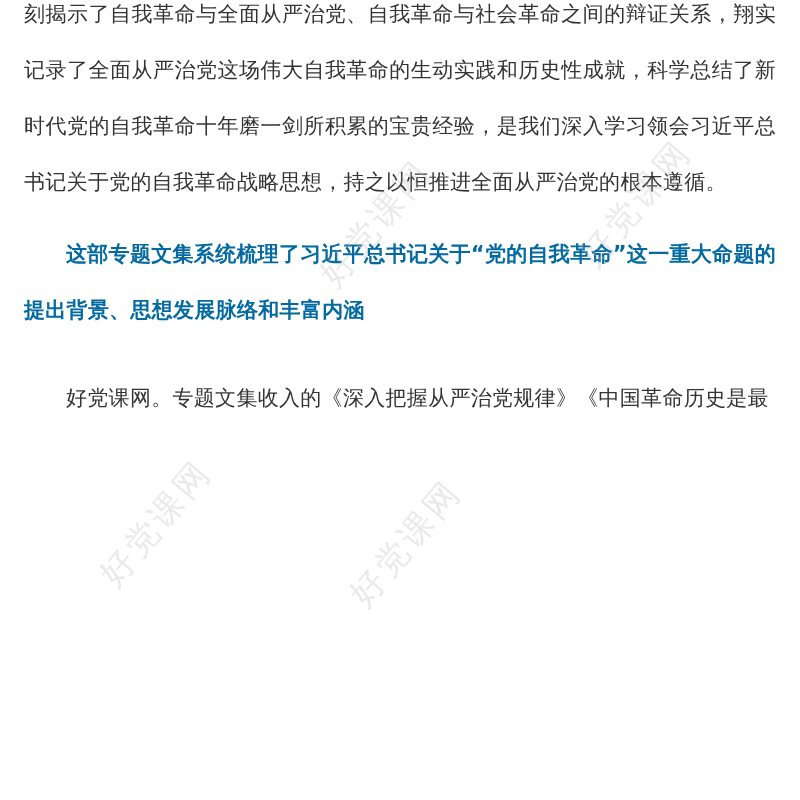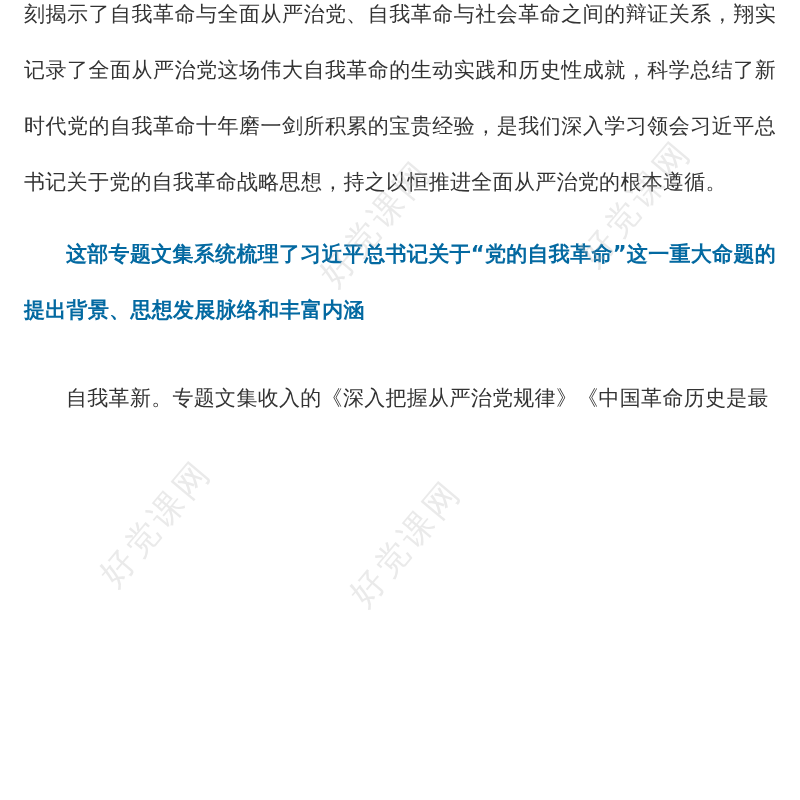--- a/index.html
+++ b/index.html
@@ -15,19 +15,19 @@
 </style>
 </head>
 <body>
 
 <div class="doc">
   <p class="para">刻揭示了自我革命与全面从严治党、自我革命与社会革命之间的辩证关系，翔实记录了全面从严治党这场伟大自我革命的生动实践和历史性成就，科学总结了新时代党的自我革命十年磨一剑所积累的宝贵经验，是我们深入学习领会习近平总书记关于党的自我革命战略思想，持之以恒推进全面从严治党的根本遵循。</p>
   <div class="gap"></div>
   <p class="para indent bold">这部专题文集系统梳理了习近平总书记关于“党的自我革命”这一重大命题的提出背景、思想发展脉络和丰富内涵</p>
   <div class="gap"></div>
   <div class="gap"></div>
-  <p class="para indent">自我革新。专题文集收入的《深入把握从严治党规律》《中国革命历史是最</p>
+  <p class="para indent">好党课网。专题文集收入的《深入把握从严治党规律》《中国革命历史是最</p>
 </div>
 
 <div class="wm" style="left:300px; top:200px;">好党课网</div>
 <div class="wm" style="left:80px; top:500px;">好党课网</div>
 <div class="wm" style="left:330px; top:520px;">好党课网</div>
 <div class="wm" style="left:560px; top:180px;">好党课网</div>
 
 </body></html>

